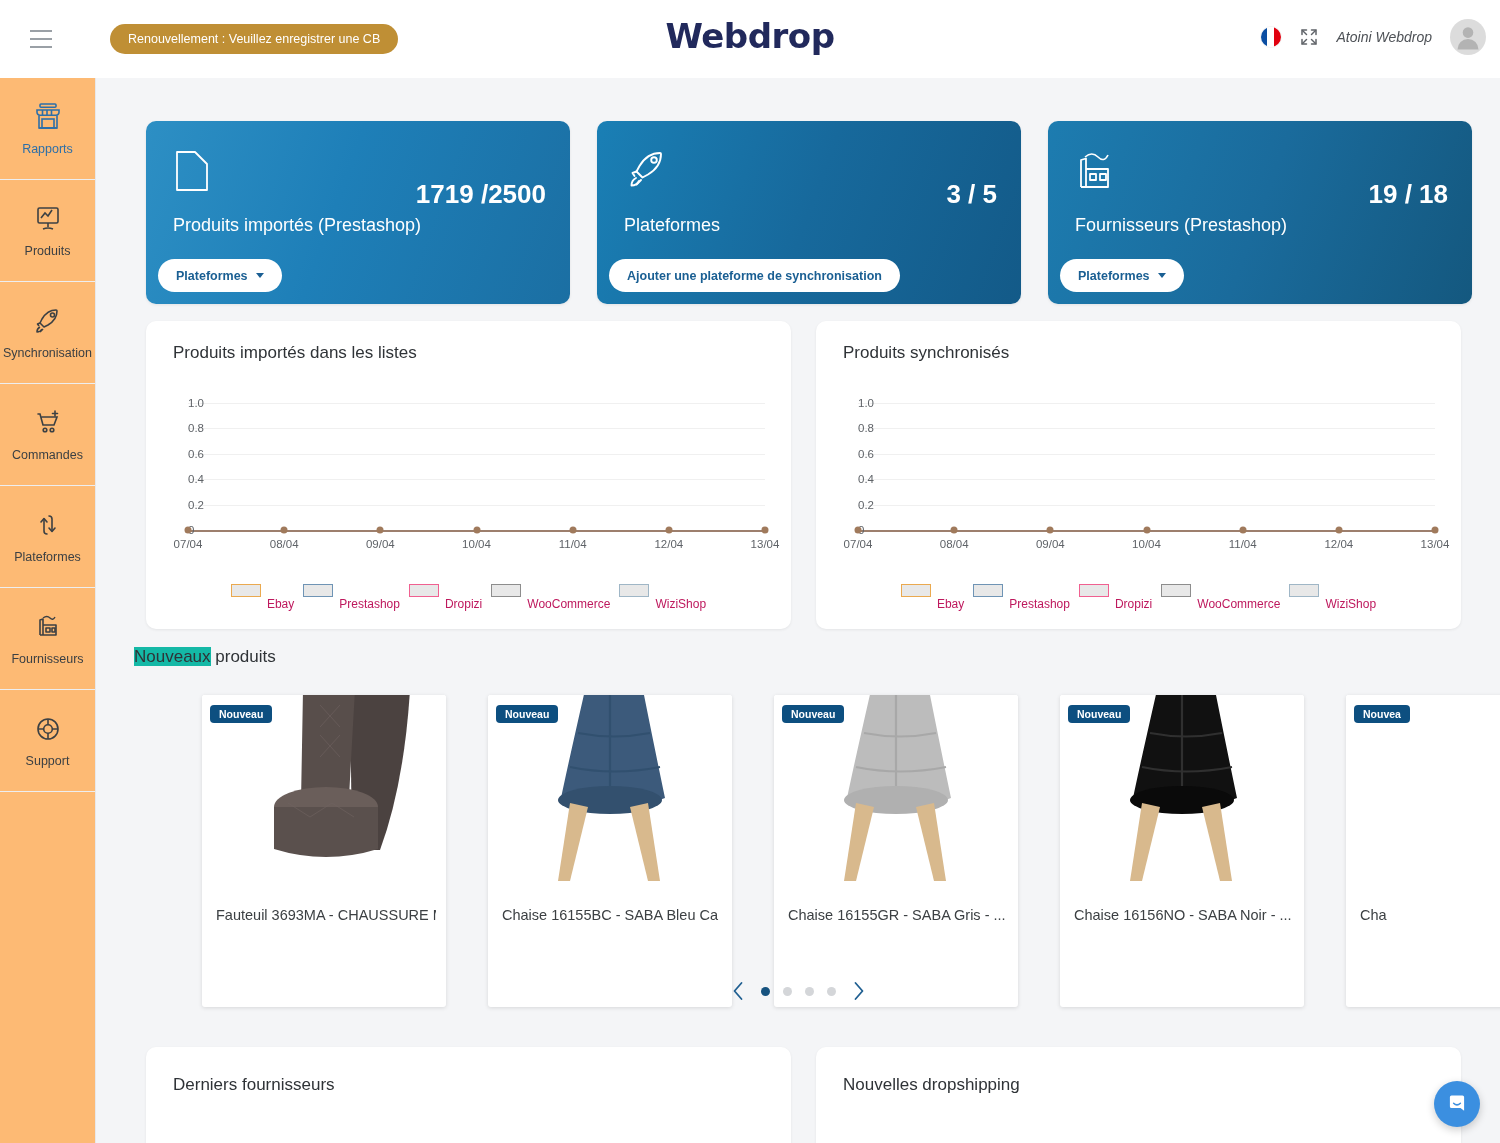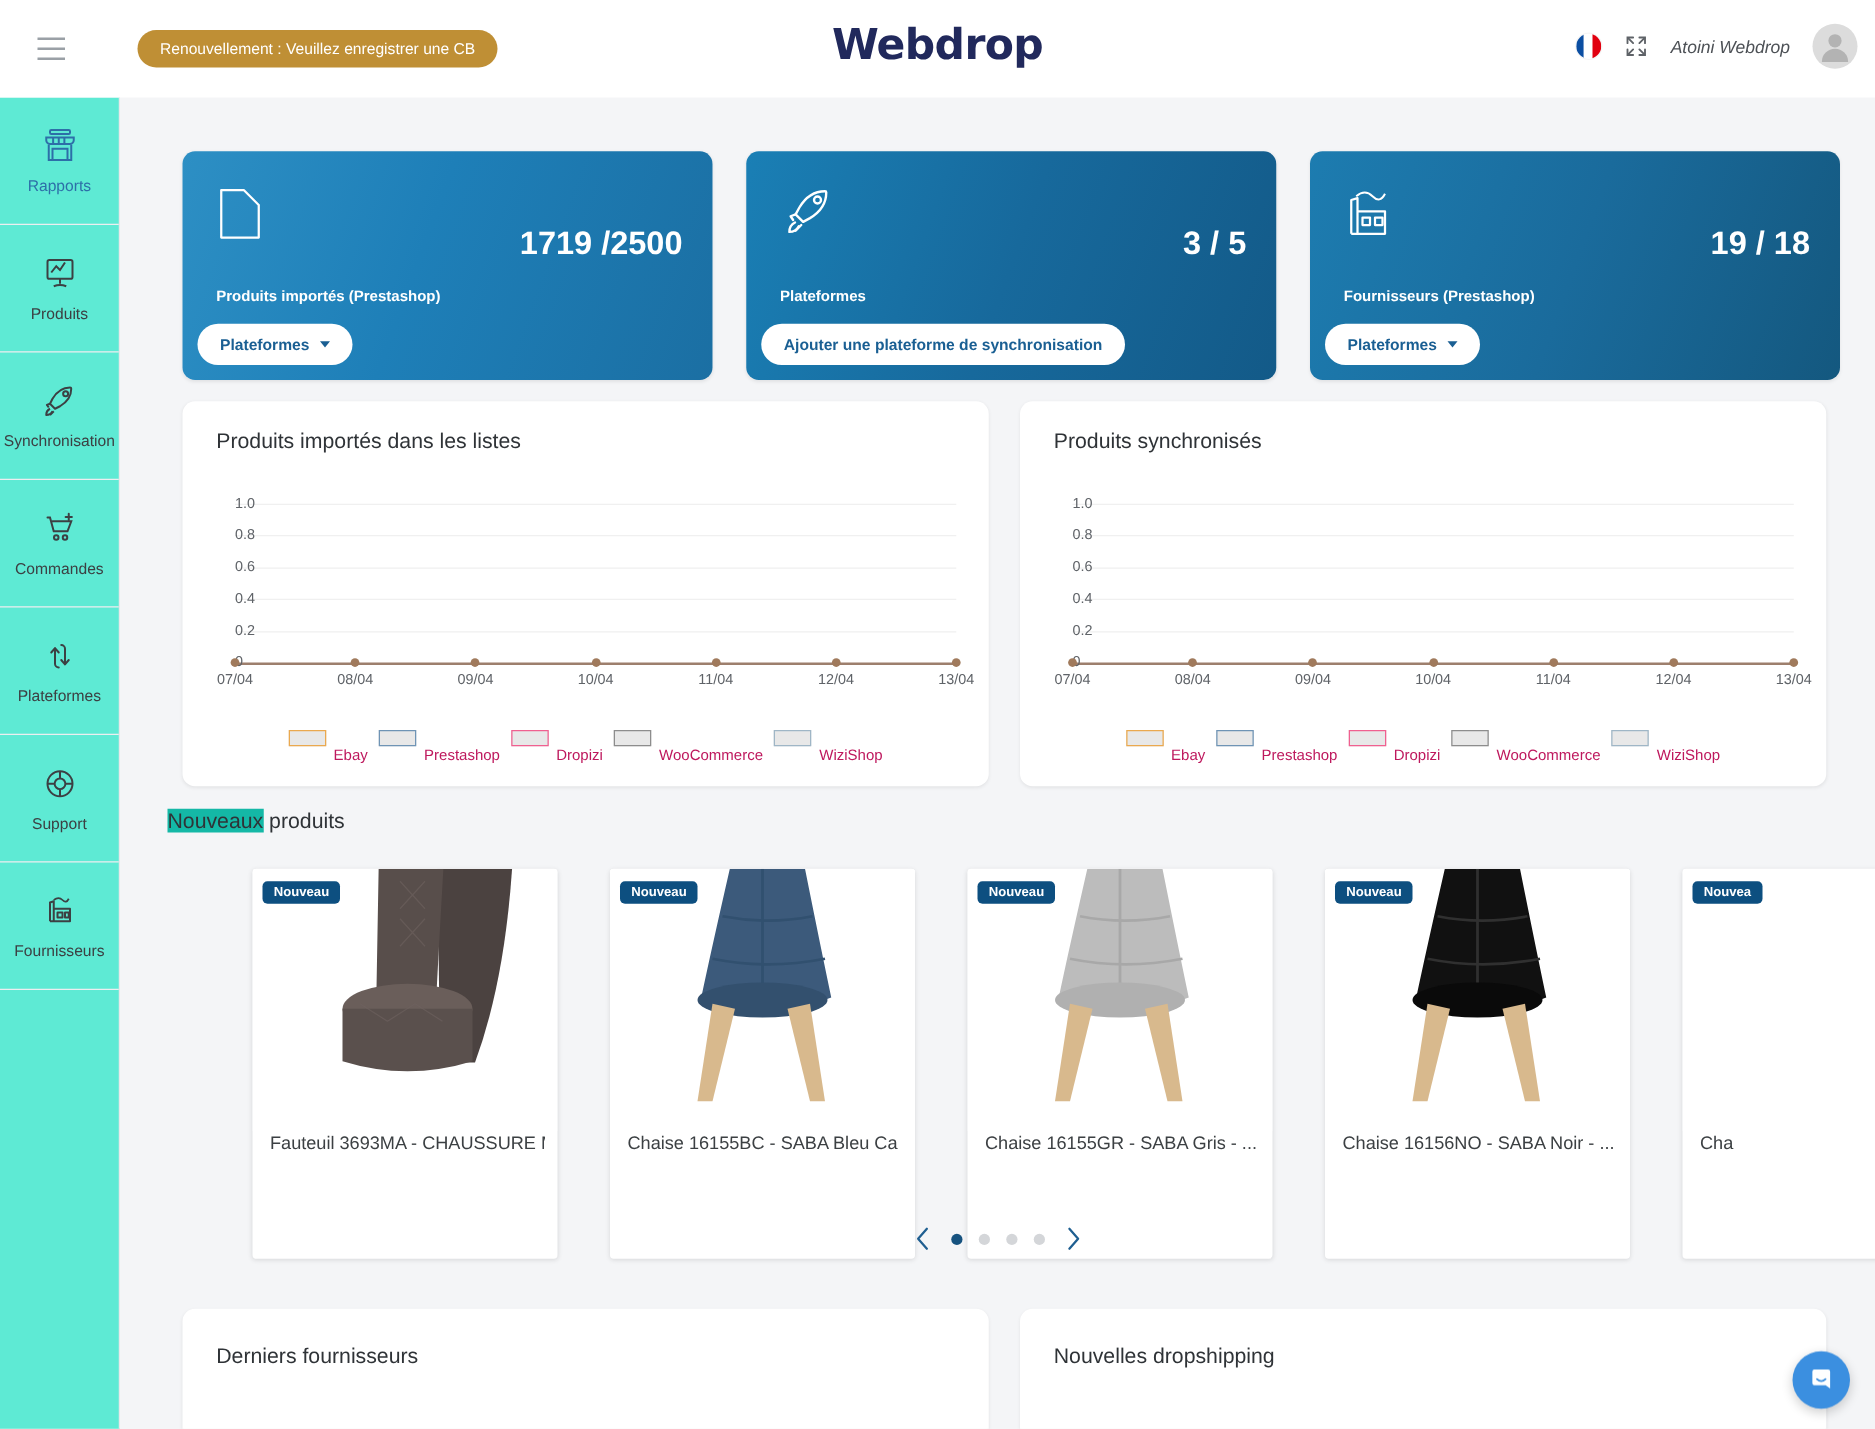--- a/index.html
+++ b/index.html
@@ -75,21 +75,21 @@
     background: #dcdcdc;
     display: flex; align-items: center; justify-content: center;
     cursor: pointer;
   }
   .avatar svg { display: block; }
 
   
   .sidebar {
     position: absolute; top: 78px; left: 0;
     width: 96px; height: 1065px;
-    background: #5eead4;
+    background: #fdba74;
     border-right: 1px solid #e8e8ea;
     z-index: 20;
   }
   .nav-item {
     height: 102px;
     border-bottom: 1px solid #edeef0;
     display: flex; flex-direction: column;
     align-items: center; justify-content: center;
     gap: 9px;
     cursor: pointer;
@@ -126,21 +126,21 @@
   .stat-card.c3 { background: linear-gradient(110deg, #1d7cb0 0%, #1a6b9c 50%, #14587f 100%); padding-left: 12px; }
 
   .stat-icon { position: absolute; left: 27px; top: 28px; }
   .stat-value {
     position: absolute; right: 24px; top: 58px;
     font-size: 26px; font-weight: 700;
     white-space: nowrap;
   }
   .stat-label {
     position: absolute; left: 27px; top: 94px;
-    font-size: 12px; font-weight: 700; margin-top: 15px;
+    font-size: 18px; font-weight: 400;
   }
   .stat-btn {
     position: absolute; left: 12px; bottom: 12px;
     height: 33px; padding: 0 18px;
     background: #ffffff; color: #1a5f93;
     border-radius: 18px;
     font-size: 12.5px; font-weight: 700;
     display: flex; align-items: center; gap: 8px;
     cursor: pointer; border: none;
     font-family: "Liberation Sans", sans-serif;
@@ -382,40 +382,40 @@
         <path d="M11 13 l3-3.5 3 3.5"></path>
         <path d="M22 22 V10 a3 3 0 0 0-3-3"></path>
         <path d="M25 19 l-3 3.5-3-3.5"></path>
       </g>
     </svg>
     <div class="nav-label">Plateformes</div>
   </div>
 
   <div class="nav-item">
     <svg width="36" height="32" viewBox="0 0 36 32">
-      <g fill="none" stroke="#3c4043" stroke-width="1.6">
-        <circle cx="18" cy="16" r="10"></circle>
-        <circle cx="18" cy="16" r="4.3"></circle>
-        <path d="M18 6 v5.7 M18 20.3 V26 M8 16 h5.7 M22.3 16 H28"></path>
-      </g>
-    </svg>
-    <div class="nav-label">Support</div>
-  </div>
-
-  <div class="nav-item">
-    <svg width="36" height="32" viewBox="0 0 36 32">
       <g fill="none" stroke="#3c4043" stroke-width="1.6" stroke-linejoin="round">
         <path d="M10 24 V9 l3-1 V24"></path>
         <path d="M13 14 h13 v10 H10"></path>
         <rect x="16" y="17" width="4" height="4"></rect>
         <rect x="22" y="17" width="3" height="4"></rect>
         <path d="M13 7 q4-3 7 0 t5-1" stroke-width="1.4"></path>
       </g>
     </svg>
     <div class="nav-label">Fournisseurs</div>
+  </div>
+
+  <div class="nav-item">
+    <svg width="36" height="32" viewBox="0 0 36 32">
+      <g fill="none" stroke="#3c4043" stroke-width="1.6">
+        <circle cx="18" cy="16" r="10"></circle>
+        <circle cx="18" cy="16" r="4.3"></circle>
+        <path d="M18 6 v5.7 M18 20.3 V26 M8 16 h5.7 M22.3 16 H28"></path>
+      </g>
+    </svg>
+    <div class="nav-label">Support</div>
   </div>
 </div>
 
 <div class="main">
 
   <div class="stat-row">
 
     <div class="stat-card c1">
       <svg class="stat-icon" width="38" height="44" viewBox="0 0 38 44">
         <path d="M4 3 h18 l12 12 v26 H4 Z" fill="none" stroke="#ffffff" stroke-width="1.8" stroke-linejoin="round"></path>

